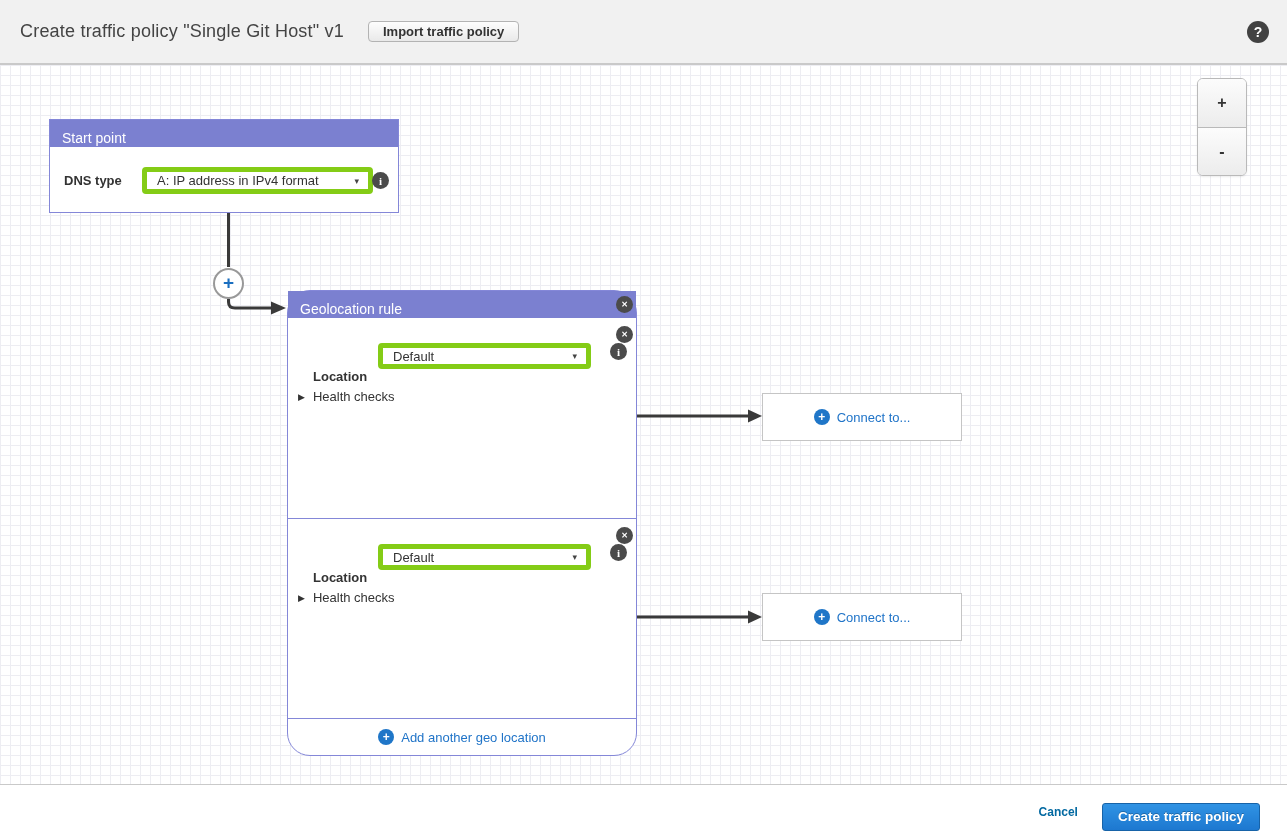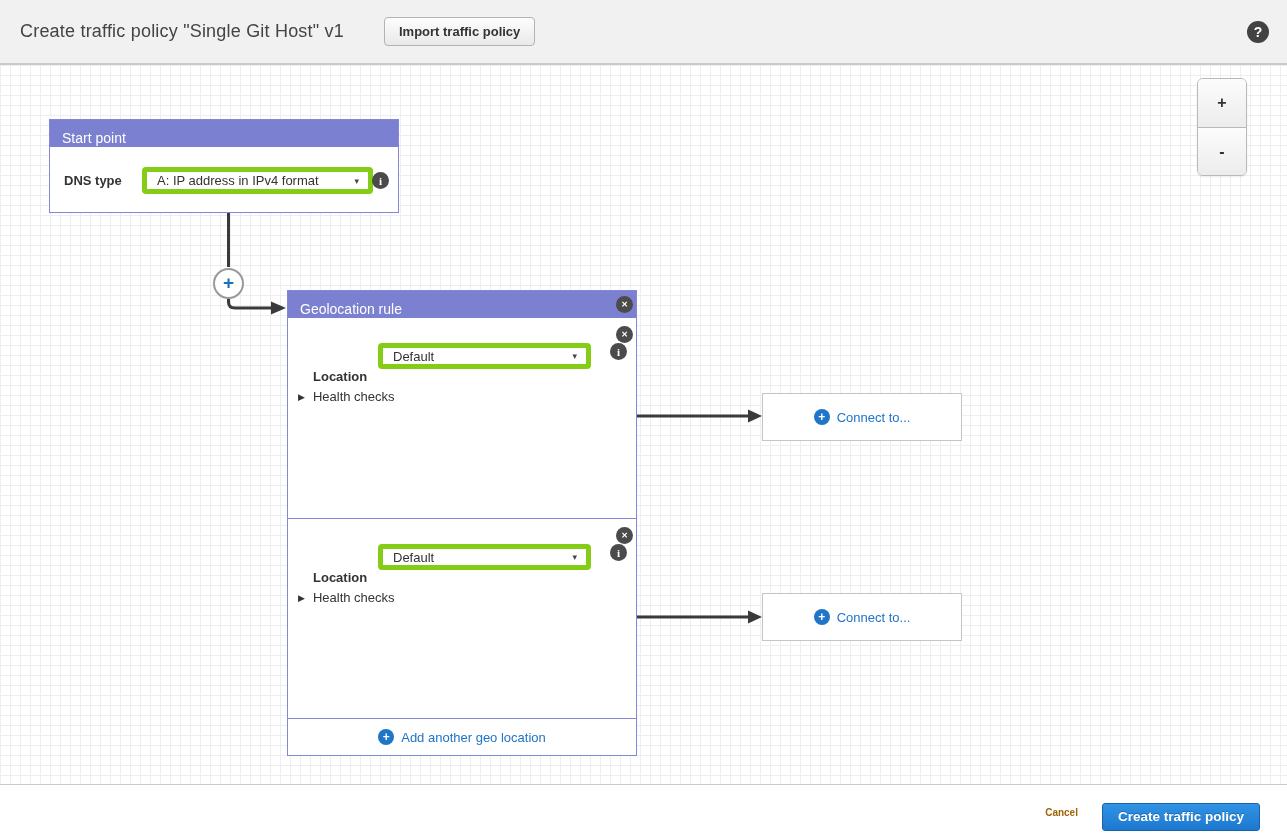--- a/index.html
+++ b/index.html
@@ -3,21 +3,21 @@
 <meta charset="utf-8">
 <style>
   * { margin:0; padding:0; box-sizing:border-box; }
   html,body { width:1287px; height:840px; overflow:hidden;
     font-family:"Liberation Sans", sans-serif; background:#fff; }
 
   
   .header-bar { height:65px; background:#f1f1f1; border-bottom:2px solid #c9c9c9;
     display:flex; align-items:center; padding:0 18px 0 20px; }
   .page-title { font-size:18px; color:#444; letter-spacing:.2px; }
-  .btn-gray { margin-left:40px; height:29px; padding:0 14px; font-size:13px; font-weight:bold;
+  .btn-gray { margin-left:24px; height:21px; padding:0 14px; font-size:13px; font-weight:bold;
     color:#333; background:linear-gradient(#fdfdfd,#e9e9e9); border:1px solid #b3b3b3;
     border-radius:4px; cursor:pointer; font-family:inherit; }
   .help-circle { margin-left:auto; width:22px; height:22px; border-radius:50%;
     background:#424242; color:#fff; font-size:14px; font-weight:bold;
     display:flex; align-items:center; justify-content:center; cursor:pointer; }
 
   
   .canvas { position:relative; width:1287px; height:720px; background-color:#fff;
     border-bottom:1px solid #c9c9c9;
     background-image:linear-gradient(to right,#ededf2 1px,transparent 1px),
@@ -47,21 +47,21 @@
     padding:0 9px 0 10px; font-size:13px; color:#333; cursor:pointer; }
   .dns-select { left:92px; top:20px; width:231px; height:27px; }
   .caret { font-size:9px; color:#444; }
   .icon-dark { width:17px; height:17px; border-radius:50%; background:#4b4b4b; color:#fff;
     display:flex; align-items:center; justify-content:center; cursor:pointer; flex:0 0 auto; }
   .icon-info { font-size:11px; font-weight:bold; font-family:"Liberation Serif",serif; }
   .icon-close { font-size:8px; font-weight:bold; }
   .dns-info { position:absolute; right:9px; top:25px; }
 
   
-  .geo-card { left:287px; top:225px; width:350px; }
+  .geo-card { left:287px; top:225px; width:350px;border-radius:23px; }
   .hdr-close { position:absolute; right:3px; top:5px; }
   .geo-section { position:relative; height:200px; background:#fff; }
   .geo-section + .geo-section { border-top:1px solid #8487d8; }
   .sec-close { position:absolute; right:3px; top:8px; }
   .sec-info  { position:absolute; right:9px; top:25px; }
   .loc-label { position:absolute; left:25px; top:31px;margin-top:20px; }
   .loc-select { left:90px; top:25px; width:213px; height:26px; }
   .disclosure-row { position:absolute; left:10px; top:71px; display:flex; align-items:center;
     gap:8px; cursor:pointer; }
   .tri { font-size:9px; color:#333; }
@@ -81,21 +81,21 @@
 
   
   .plus-connector { position:absolute; left:213px; top:203px; width:31px; height:31px;
     border:2px solid #999; border-radius:50%; background:#fff; color:#1b6fc0;
     font-size:19px; font-weight:bold; display:flex; align-items:center; justify-content:center;
     cursor:pointer; padding-bottom:2px; }
 
   
   .footer-bar { height:54px; background:#fff; display:flex; align-items:center;
     justify-content:flex-end; padding-right:27px; gap:24px; }
-  .cancel-link { color:#a16207; font-size:10px; font-weight:bold; cursor:pointer;
+  .cancel-link { color:#0369a1; font-size:12px; font-weight:bold; cursor:pointer;
     text-decoration:none; }
   .btn-primary { height:28px; padding:0 15px; font-size:13.5px; font-weight:bold; color:#fff;
     background:linear-gradient(#3093e4,#1d78d0); border:1px solid #1763a8; border-radius:3px;
     cursor:pointer; font-family:inherit; text-shadow:0 -1px 0 rgba(0,0,0,.25);margin-top:9px; }
 </style>
 </head>
 <body>
 
 <div class="header-bar">
   <div class="page-title">Create traffic policy "Single Git Host" v1</div>

